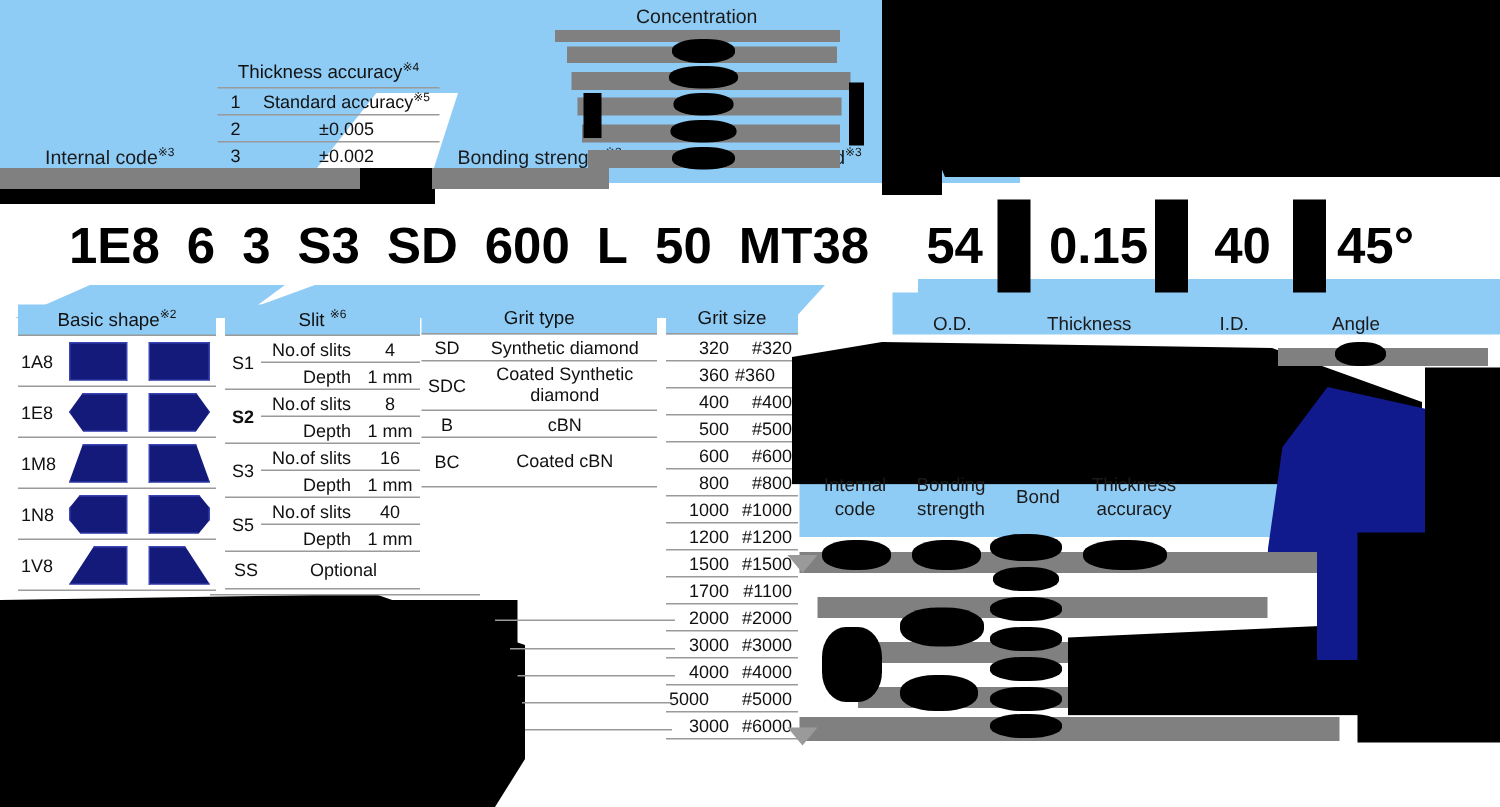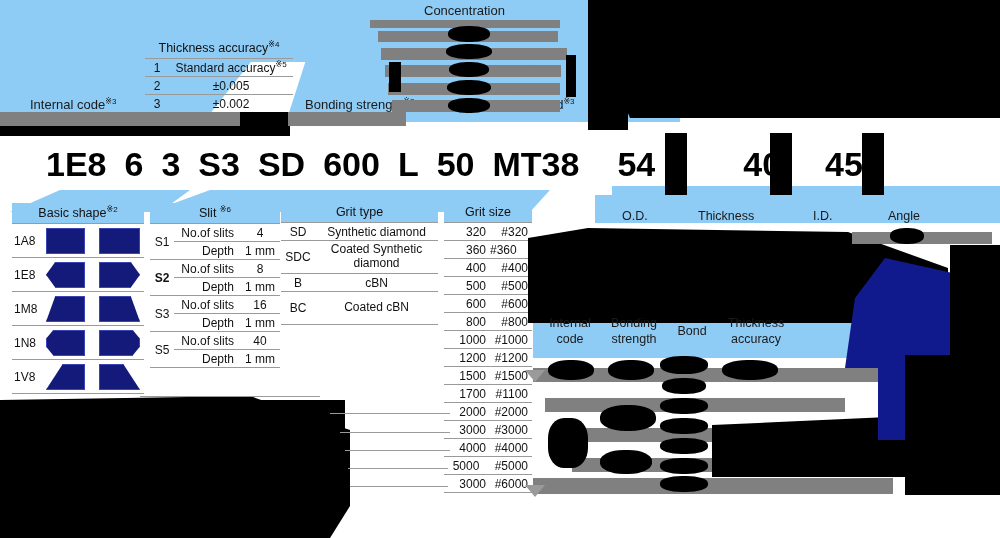--- a/index.html
+++ b/index.html
@@ -164,20 +164,21 @@
   <span class="code-tok">600</span>
   <div class="code-sep"></div>
   <span class="code-tok">L</span>
   <div class="code-sep"></div>
   <span class="code-tok">50</span>
   <div class="code-sep"></div>
   <span class="code-tok">MT38</span>
   <div style="width:38px"></div>
   <span class="code-tok">54</span>
   <div style="width:44px"></div>
+  <span class="code-tok">0.15</span>
   <div style="width:44px"></div>
   <span class="code-tok">40</span>
   <div style="width:44px"></div>
   <span class="code-tok">45°</span>
 </div>
 
 <div class="redact-black" style="left:665px;top:133px;width:22px;height:62px;"></div>
 <div class="redact-black" style="left:770px;top:133px;width:22px;height:62px;"></div>
 <div class="redact-black" style="left:862px;top:133px;width:22px;height:62px;"></div>
 
@@ -286,20 +287,24 @@
           <div style="flex:1;text-align:right;padding-right:6px">No.of slits</div>
           <div style="width:36px;text-align:center">40</div>
         </div>
       <div class="rw" style="border-bottom:none">
           <div style="flex:1;text-align:right;padding-right:6px">Depth</div>
           <div style="width:36px;text-align:center">1 mm</div>
         </div>
     </div>
   </div>
 
+  <div class="rw" style="min-height:24px">
+    <div style="width:24px;text-align:center">SS</div>
+    <div style="flex:1;text-align:center">Optional</div>
+  </div>
 </div>
 
 <div class="tbl" style="left:281px;top:203px;width:157px;">
   <div class="hd">Grit type</div>
   <div class="rw">
     <div style="width:30px;text-align:center">SD</div>
     <div style="flex:1;text-align:center">Synthetic diamond</div>
   </div>
   <div class="rw" style="min-height:32px">
     <div style="width:30px;text-align:center">SDC</div>
@@ -363,21 +368,21 @@
     </div>
   <div class="rw">
       <div style="width:40px;text-align:right">3000</div>
       <div style="flex:1;text-align:right;padding-right:4px">#3000</div>
     </div>
   <div class="rw">
       <div style="width:40px;text-align:right">4000</div>
       <div style="flex:1;text-align:right;padding-right:4px">#4000</div>
     </div>
   <div class="rw">
-      <div style="width:40px;text-align:center">5000</div>
+      <div style="width:40px;text-align:left">5000</div>
       <div style="flex:1;text-align:right;padding-right:4px">#5000</div>
     </div>
   <div class="rw">
       <div style="width:40px;text-align:right">3000</div>
       <div style="flex:1;text-align:right;padding-right:4px">#6000</div>
     </div>
 </div>
 
 <div class="redact-black" style="left:528px;top:228px;width:420px;height:95px;clip-path:polygon(0 10px,60px 0,320px 4px,420px 40px,420px 95px,0 95px);"></div>
 <div class="redact-navy" style="left:845px;top:258px;width:130px;height:110px;clip-path:polygon(40px 0,130px 20px,130px 110px,0 110px,10px 40px);"></div>

